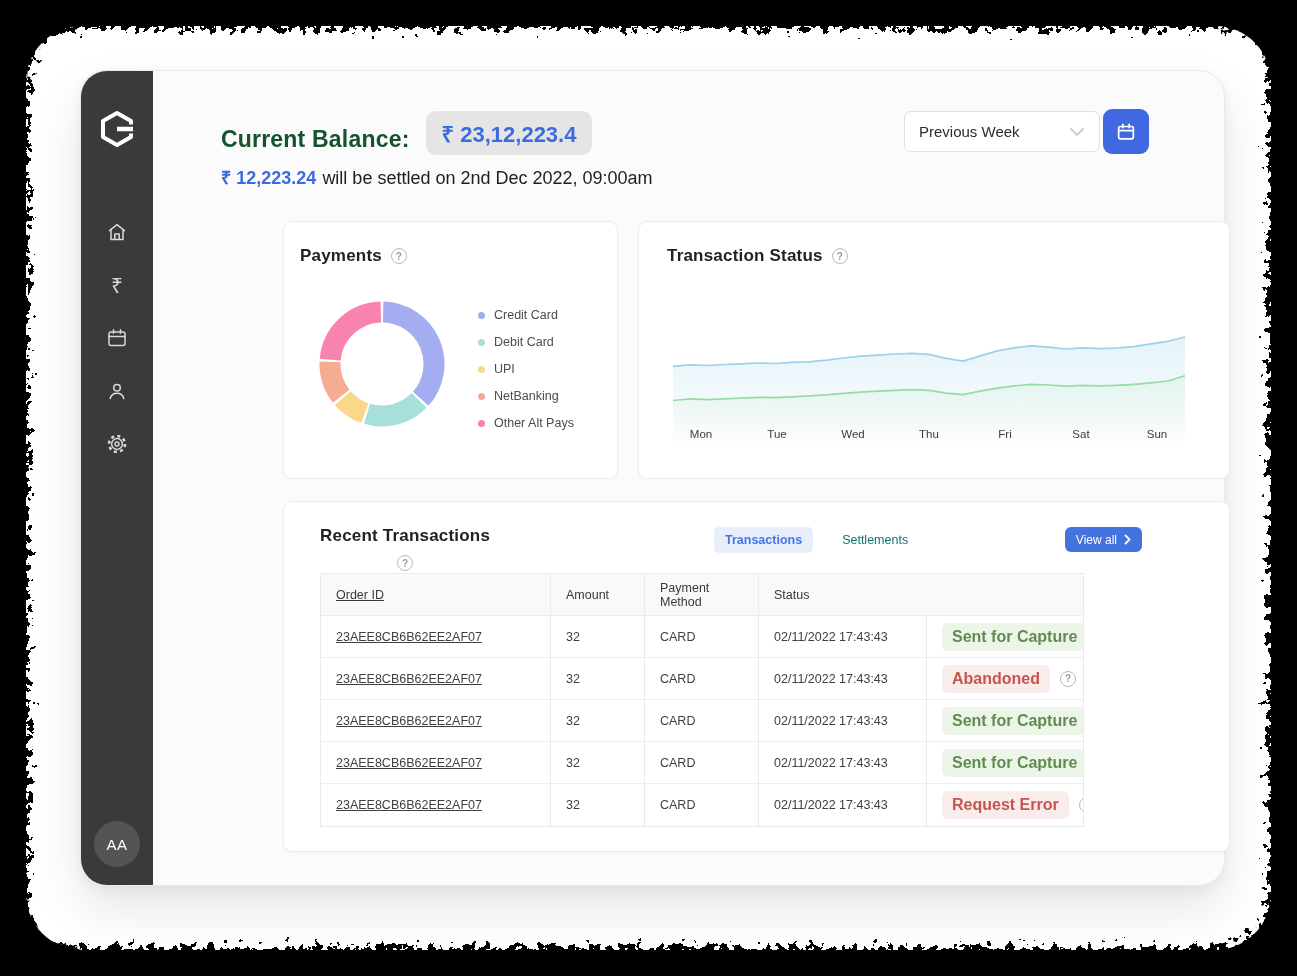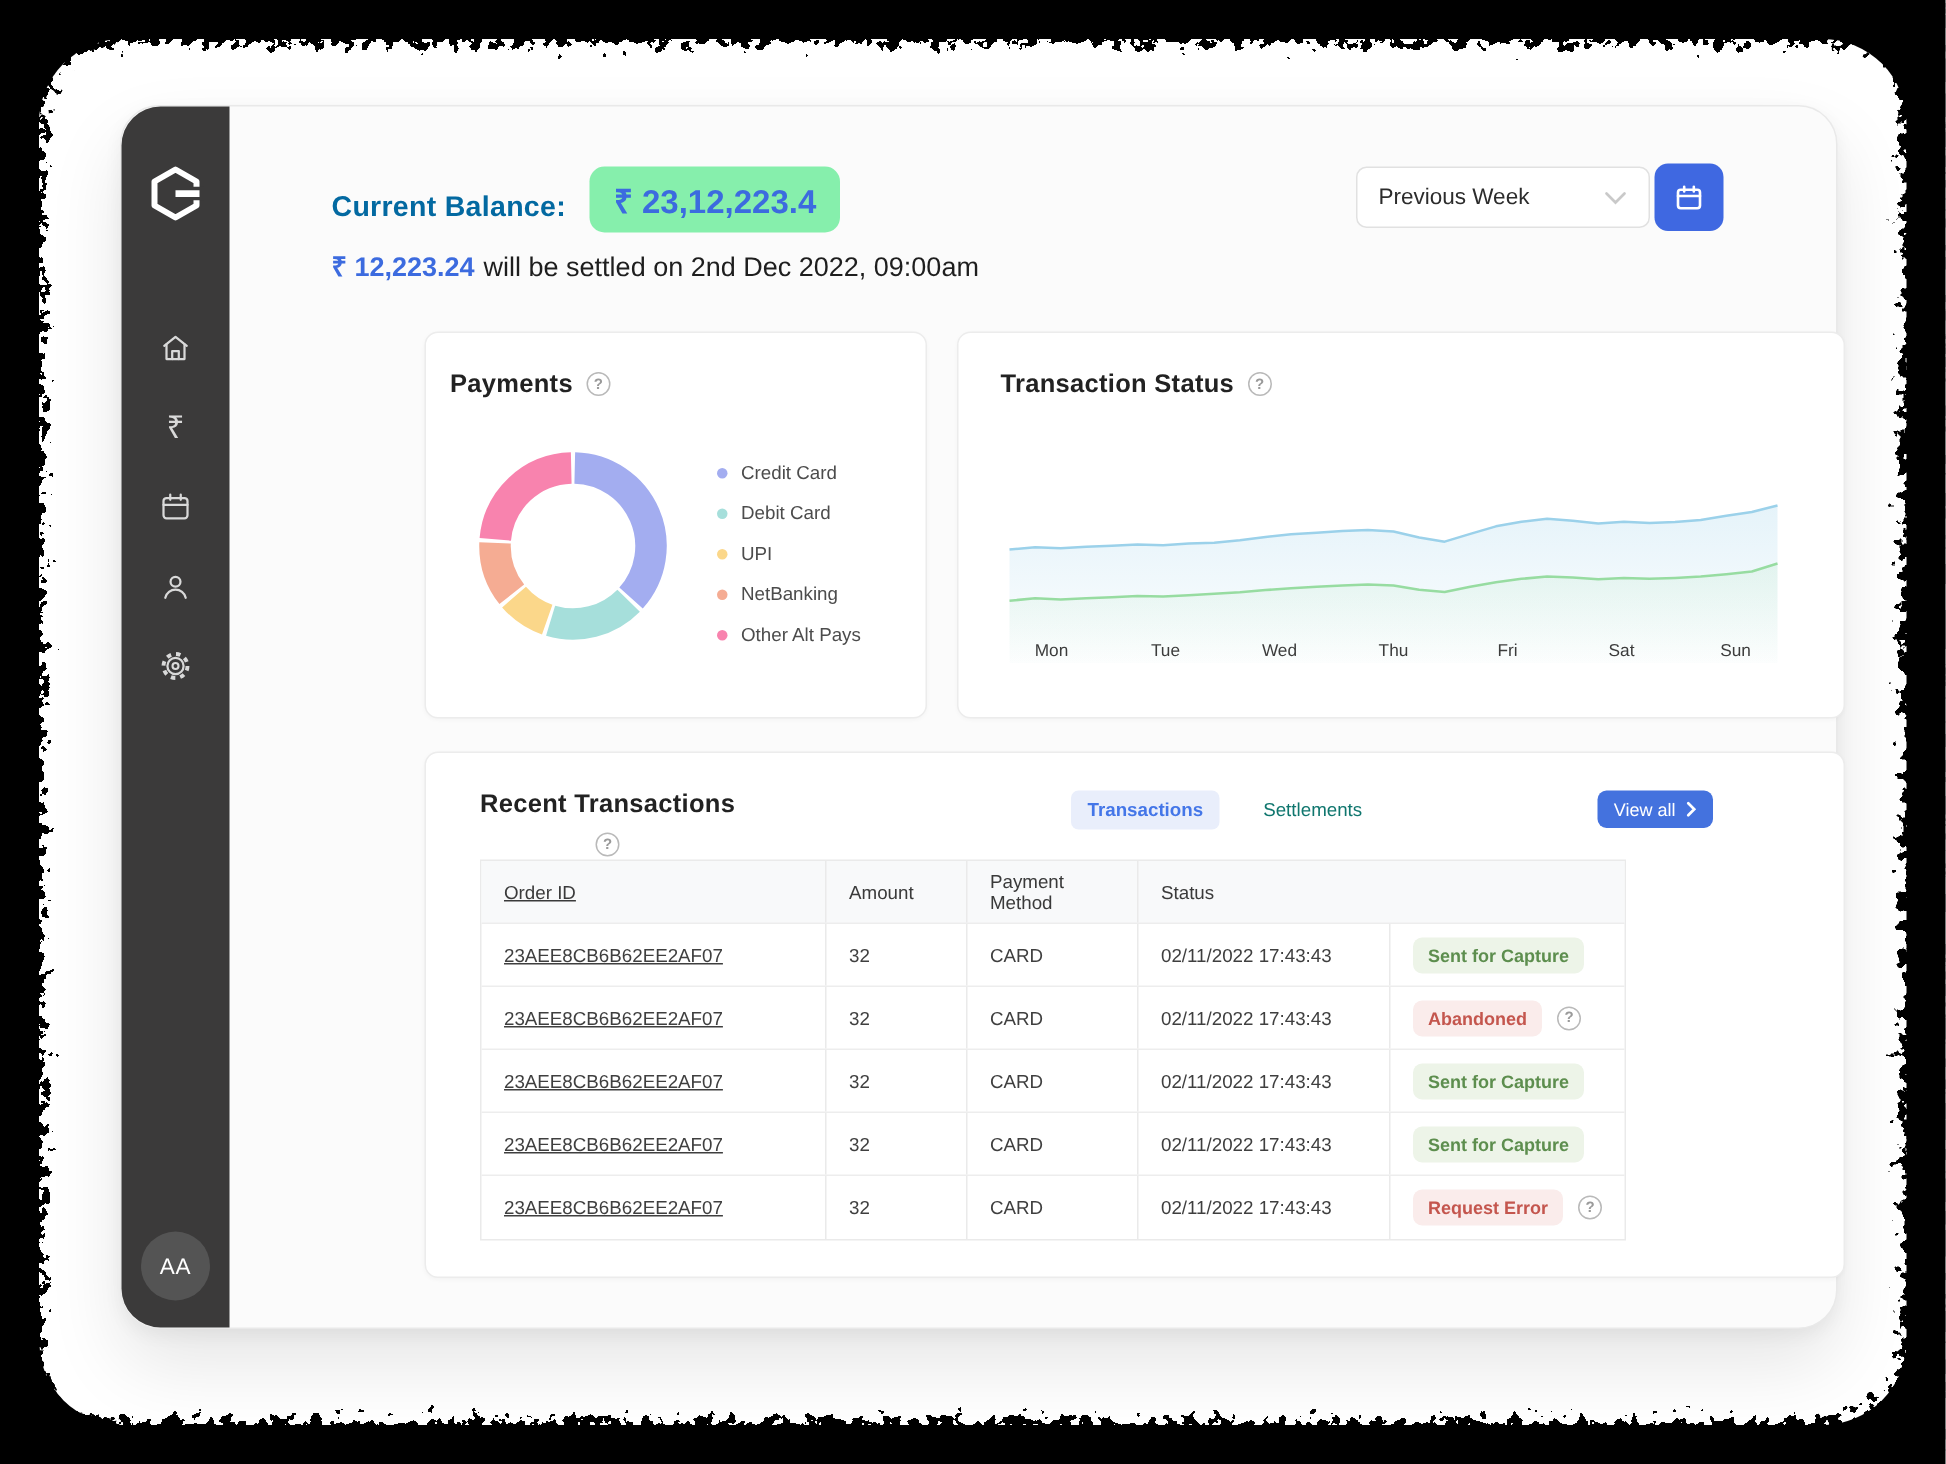--- a/index.html
+++ b/index.html
@@ -39,23 +39,23 @@
   .avatar {
     margin-top:auto; margin-bottom:18px; width:46px; height:46px; border-radius:50%;
     background:#545454; color:#fff; font-size:15px; letter-spacing:0.5px;
     display:flex; align-items:center; justify-content:center;
   }
 
   
   .content { position:absolute; left:72px; top:0; right:0; bottom:0; }
 
   .balance-row { position:absolute; left:68px; top:40px; display:flex; align-items:center; gap:16px; }
-  .balance-title { font-size:19px; font-weight:700; color:#0369a1; letter-spacing:0.2px;margin-top:12px; }
+  .balance-title { font-size:23px; font-weight:700; color:#14532d; letter-spacing:0.2px;margin-top:12px; }
   .balance-pill {
-    background:#86efac; border-radius:10px; padding:7px 16px;
+    background:#e5e5e5; border-radius:10px; padding:7px 16px;
     font-size:22px; font-weight:700; color:#3c6bdf;
   }
   .settle-row { position:absolute; left:68px; top:94px; font-size:18px; color:#1e1e1e; }
   .settle-amount { color:#3c6bdf; font-weight:700; margin-right:6px; }
 
   .period-controls { position:absolute; right:75px; top:38px; display:flex; align-items:center; }
   .period-select {
     width:196px; height:41px; background:#fff; border:1px solid #e1e1e1; border-radius:7px;
     display:flex; align-items:center; justify-content:space-between; padding:0 14px;
     font-size:15px; color:#2c2c2c; cursor:pointer; margin-right:3px;
@@ -109,21 +109,21 @@
   .t-row { display:flex; border-bottom:1px solid #ededed; height:42px; align-items:stretch; }
   .t-row:last-child { border-bottom:none; }
   .t-row.head { background:#f8f9fa; }
   .t-cell {
     display:flex; align-items:center; padding:0 15px; font-size:12.5px; color:#3f3f3f;
     border-right:1px solid #eaeaea; overflow:hidden;
   }
   .t-cell:last-child { border-right:none; }
   .c1{width:230px;text-decoration:underline;} .c2{width:94px;} .c3{width:114px;} .c4{width:168px;} .c5{width:158px; flex:1; gap:10px;}
   .t-row.head .t-cell { color:#3a3a3a; font-weight:500; }
-  .badge { padding:5px 10px; border-radius:6px; font-size:12px; font-weight:700; white-space:nowrap; }
+  .badge { padding:5px 10px; border-radius:6px; font-size:16px; font-weight:700; white-space:nowrap; }
   .badge.success { background:#edf4e8; color:#5d8e4e; }
   .badge.error { background:#faeceb; color:#c4564e; }
 
   .chev { display:block; }
 </style>
 </head>
 <body>
 
 <svg class="noise-svg" width="1297" height="976" viewBox="0 0 1297 976">
   <defs>

